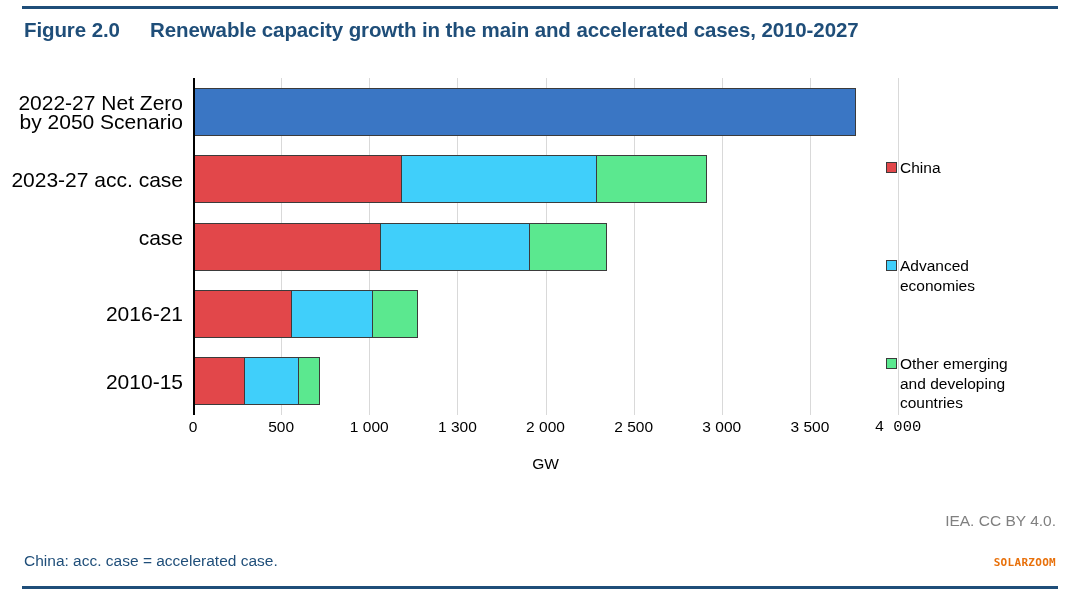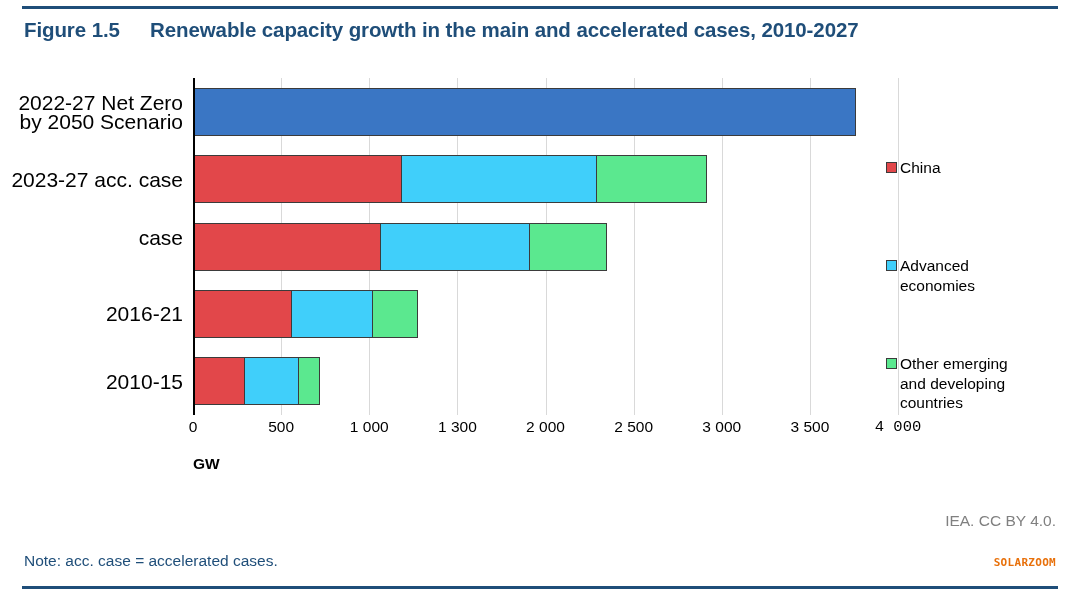--- a/index.html
+++ b/index.html
@@ -85,23 +85,22 @@
     width: 705px; height: 24px;
   }
   .xtick {
     position: absolute; top: 0;
     transform: translateX(-50%);
     font-size: 15.5px;
     white-space: nowrap;
   }
   .xlabel {
     position: absolute; left: 193px; top: 455px;
-    width: 705px; text-align: left;
+    width: 705px; text-align: center;
     font-size: 15.5px;
-    font-weight: bold;
   }
 
   
   .legend {
     position: absolute; left: 886px; top: 158px;
     width: 190px;
   }
   .legend-item {
     position: absolute; left: 0;
     display: flex; align-items: flex-start;
@@ -137,21 +136,21 @@
     width: 1036px; height: 3px;
     background: #1F4E79;
   }
 </style>
 </head>
 <body>
 
 <div class="top-rule"></div>
 
 <div class="fig-header">
-  <span class="fig-number">Figure 1.5</span>
+  <span class="fig-number">Figure 2.0</span>
   <span class="fig-title">Renewable capacity growth in the main and accelerated cases, 2010-2027</span>
 </div>
 
 <div class="cat-labels-wrap" id="catLabels">
     <div class="cat-label" style="top: 14.7px;">
       <div>2022-27 Net Zero</div>
       <div>by 2050 Scenario</div>
     </div>
     <div class="cat-label" style="top: 91.6px;">
       <div>2023-27 acc. case</div>
@@ -227,15 +226,15 @@
     </div>
     <div class="legend-item" style="top: 196px;">
       <span class="legend-swatch" style="background: rgb(91, 232, 143);"></span>
       <span class="legend-text">Other emerging
 and developing
 countries</span>
     </div>
   </div>
 
 <div class="iea-credit">IEA. CC BY 4.0.</div>
-<div class="note">Note: acc. case = accelerated cases.</div>
+<div class="note">China: acc. case = accelerated case.</div>
 <div class="watermark">SOLARZOOM</div>
 <div class="bottom-rule"></div>
 
 </body></html>

